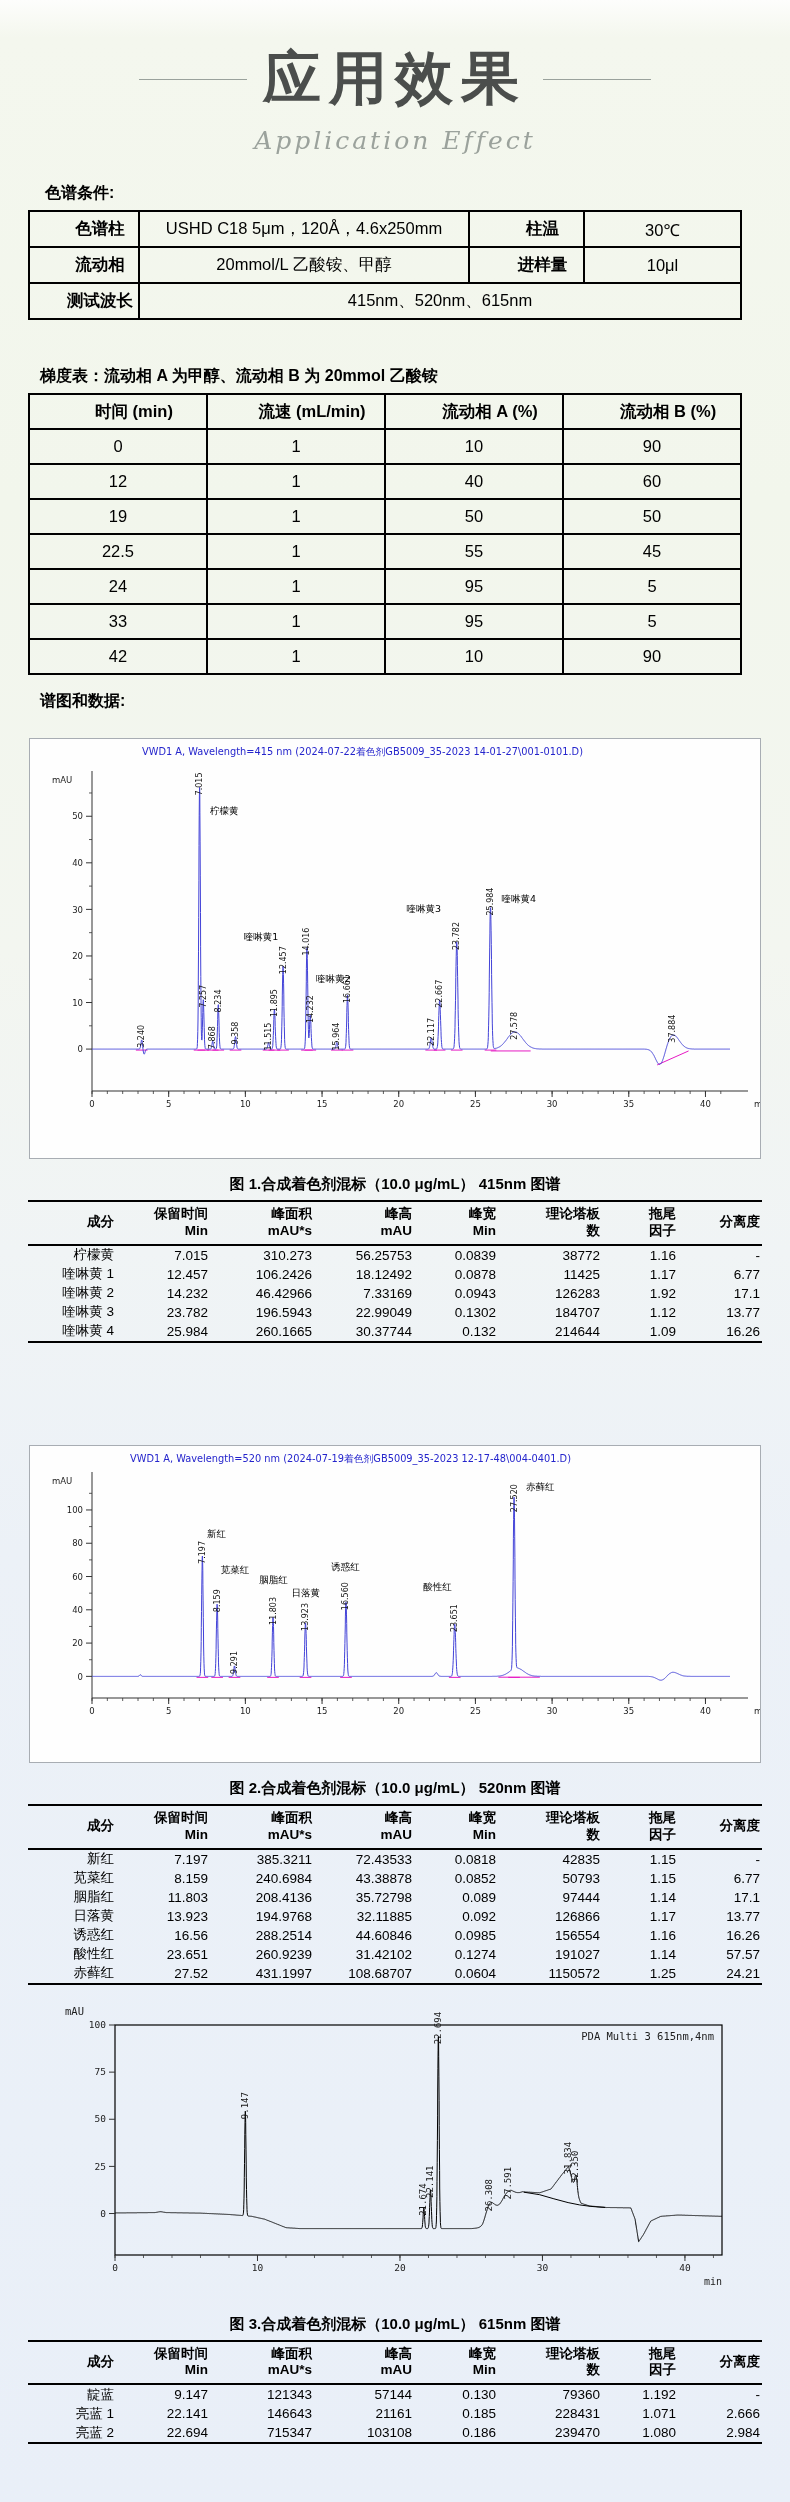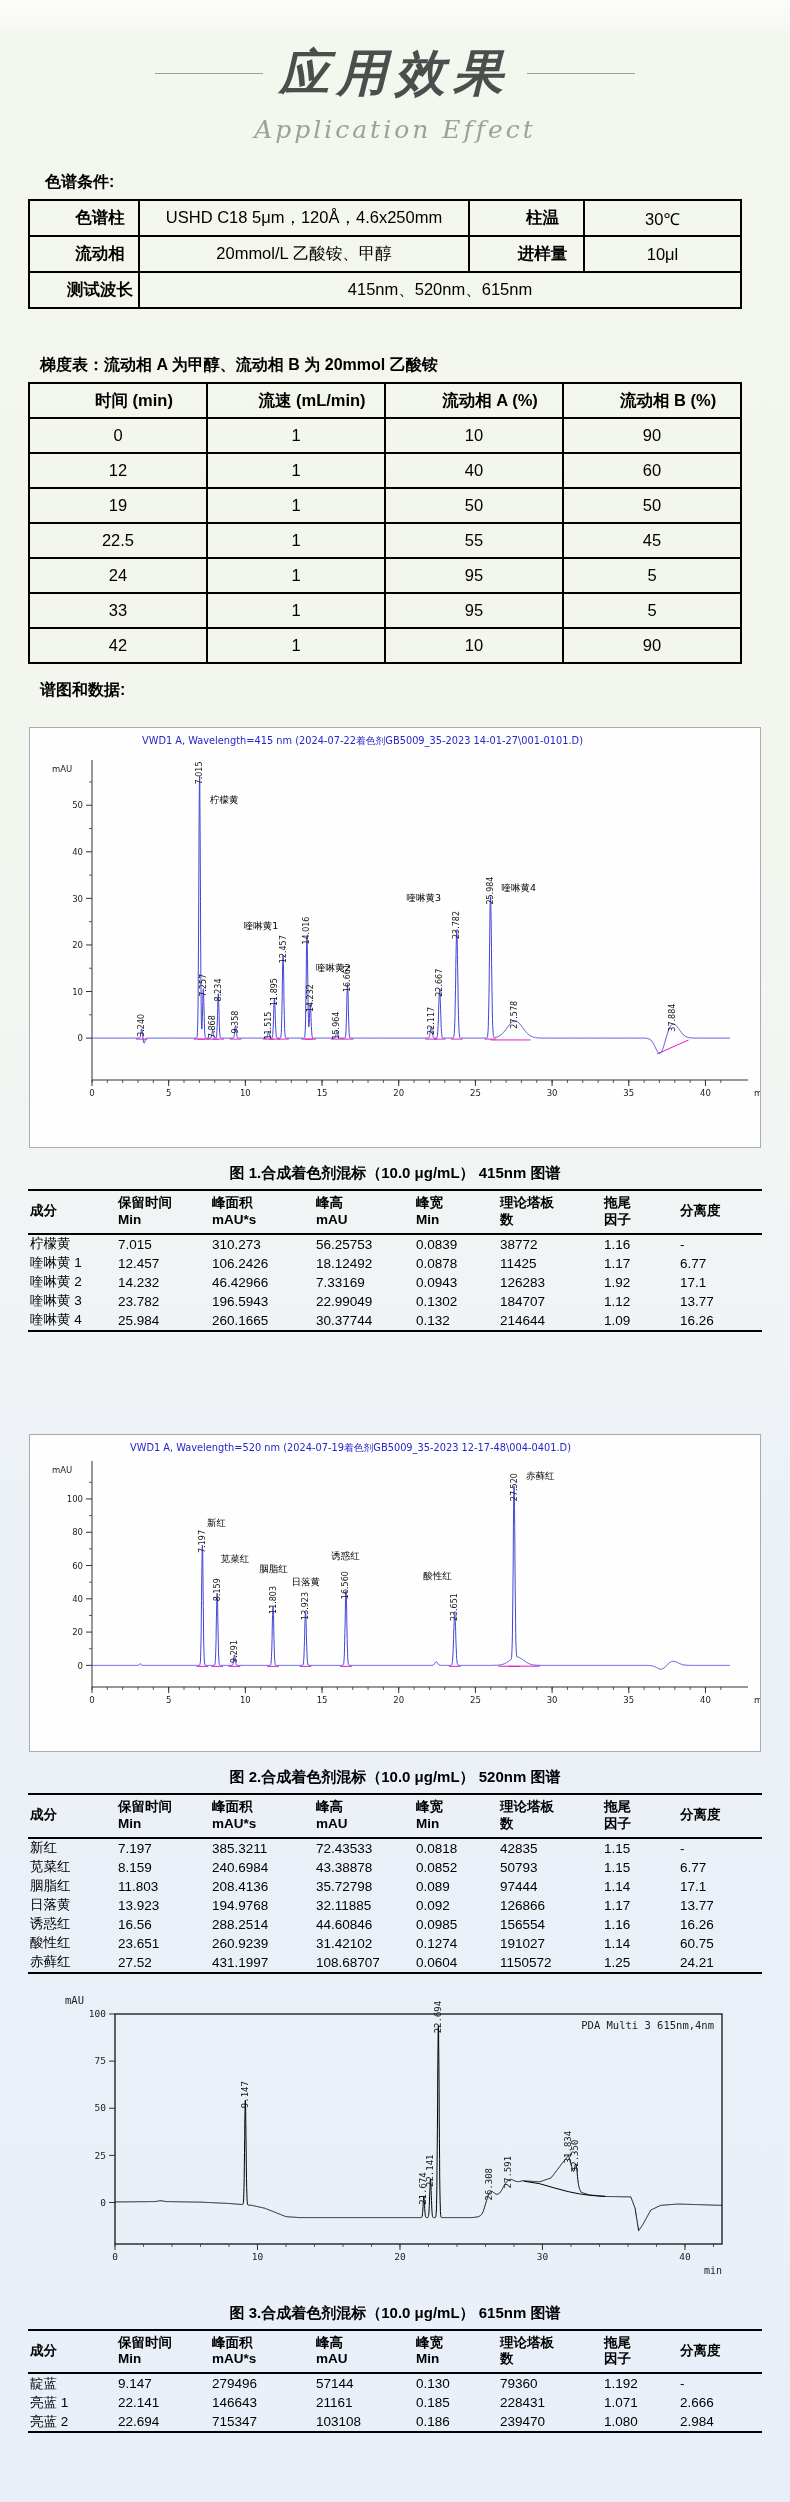--- a/index.html
+++ b/index.html
@@ -4,35 +4,35 @@
 <style>
   html,body{margin:0;padding:0;background:#ffffff;}
   .page{
     position:relative;width:790px;height:2502px;overflow:hidden;
     font-family:"Liberation Sans",sans-serif;color:#111;
     background:linear-gradient(180deg,#fdfdfc 0%,#f4f7ee 1.5%,#f2f6ec 20%,#f3f6f0 38%,#f0f4f5 50%,#ecf1f7 62%,#eaf0f8 85%,#e9eff8 100%);
   }
   .titlewrap{padding-top:40px;text-align:center;}
   .titlerow{display:flex;align-items:center;justify-content:center;gap:16px;}
   .hline{width:108px;height:1px;background:#9aa29c;}
-  h1{margin:0;font-size:50px;font-weight:bold;letter-spacing:8px;color:#4b4e4c;font-style:italic;}
+  h1{margin:0;font-size:58px;font-weight:bold;letter-spacing:8px;color:#4b4e4c;}
   .subtitle{margin-top:8px;font-family:"DejaVu Serif",serif;font-style:italic;font-size:25px;color:#9ba29c;letter-spacing:3px;}
   .seclabel{font-weight:bold;font-size:16px;margin:28px 0 6px 45px;color:#000;}
   #grad-label{margin-top:46px;margin-left:40px;}
   #spectra-label{margin-top:16px;margin-left:40px;}
   table.btable{border-collapse:collapse;margin:6px 0 0 28px;width:712px;font-size:16.5px;color:#000;table-layout:fixed;}
   .btable td{border:2px solid #000;text-align:center;height:34px;padding:0 4px;}
   .btable td.lb{font-weight:bold;padding-left:36px;}
   #grad-table td{height:33px;}
   .chartbox{width:730px;margin:24px auto 0;background:#fefefe;border:1px solid #a8adb3;}
   #box0{margin-top:26px;}
   #box1{margin-top:102px;}
   #box2{margin-top:10px;background:transparent;border:none;}
   .tcaption{text-align:center;font-weight:bold;font-size:15px;margin-top:16px;color:#000;}
-  table.rtable{border-collapse:collapse;margin:6px auto 0;width:734px;font-size:13.5px;text-align:left;color:#000;table-layout:fixed;
+  table.rtable{border-collapse:collapse;margin:6px auto 0;width:734px;font-size:13.5px;text-align:right;color:#000;table-layout:fixed;
     border-top:2.5px solid #000;border-bottom:2.5px solid #000;}
   .rtable th{font-weight:bold;padding:4px 2px;border-bottom:2px solid #000;vertical-align:middle;}
   .rtable th div{line-height:1.25;}
   .rtable td{height:19px;padding:0 2px;}
 </style>
 </head>
 <body>
 
 <div class="page">
 
@@ -572,21 +572,21 @@
           <td>16.26</td>
         </tr>
         <tr>
           <td>酸性红</td>
           <td>23.651</td>
           <td>260.9239</td>
           <td>31.42102</td>
           <td>0.1274</td>
           <td>191027</td>
           <td>1.14</td>
-          <td>60.75</td>
+          <td>57.57</td>
         </tr>
         <tr>
           <td>赤藓红</td>
           <td>27.52</td>
           <td>431.1997</td>
           <td>108.68707</td>
           <td>0.0604</td>
           <td>1150572</td>
           <td>1.25</td>
           <td>24.21</td>
@@ -695,21 +695,21 @@
           </th>
           <th>
             <div>分离度</div>
           </th>
         </tr>
       </thead>
       <tbody>
         <tr>
           <td>靛蓝</td>
           <td>9.147</td>
-          <td>279496</td>
+          <td>121343</td>
           <td>57144</td>
           <td>0.130</td>
           <td>79360</td>
           <td>1.192</td>
           <td>-</td>
         </tr>
         <tr>
           <td>亮蓝 1</td>
           <td>22.141</td>
           <td>146643</td>

